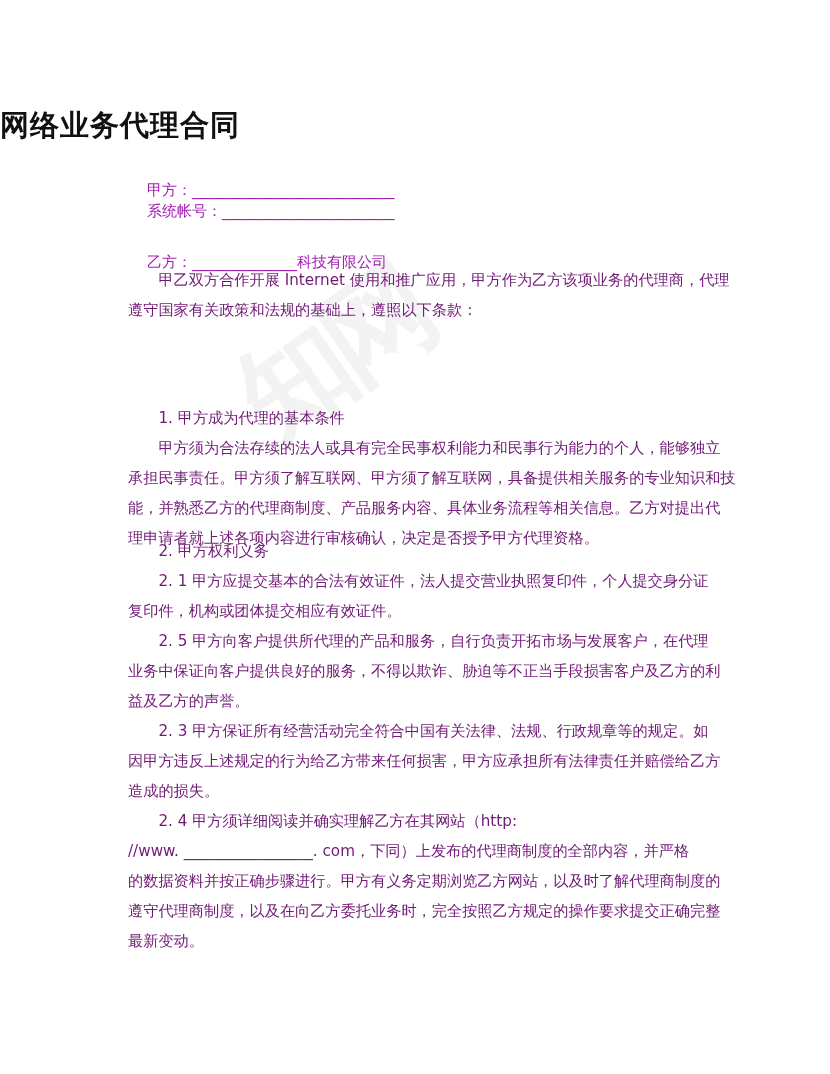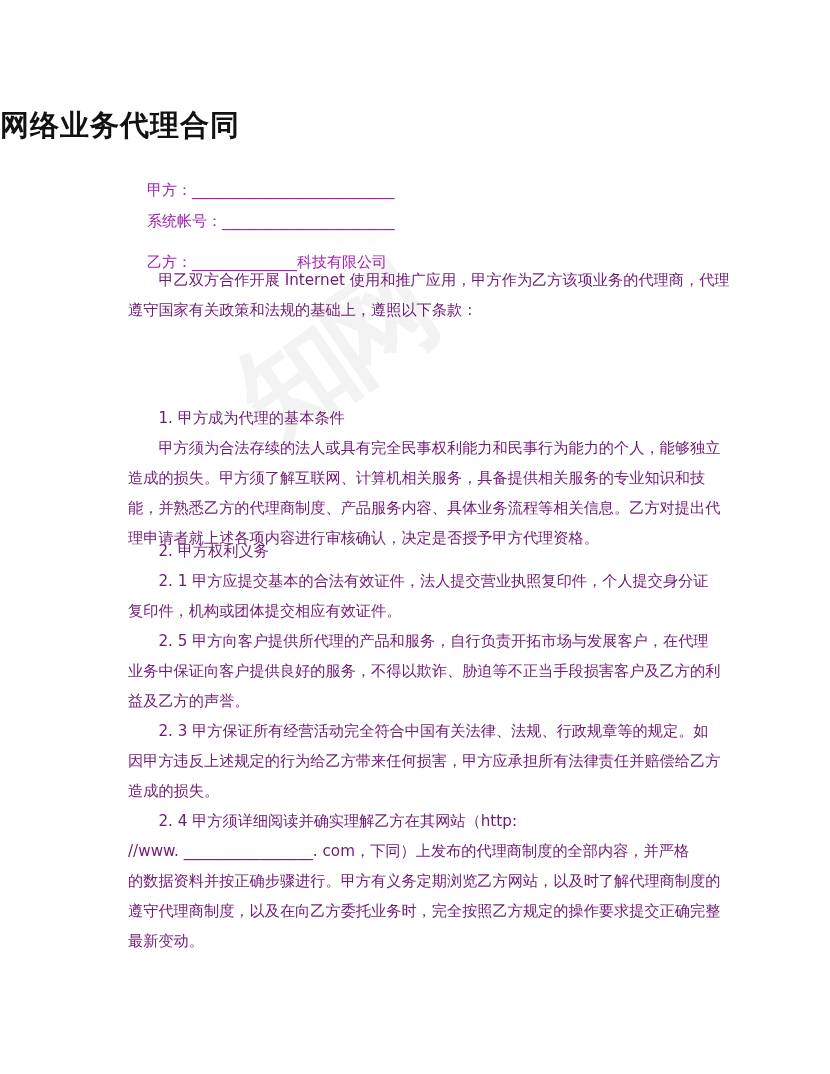--- a/index.html
+++ b/index.html
@@ -39,36 +39,36 @@
 
 <div class="page">
 
   <div class="watermark">知网</div>
 
   <div class="title">网络业务代理合同</div>
 
   <div class="field" style="top:160px;">
     <span>甲方：</span><span>___________________________</span>
   </div>
-  <div class="field" style="top:191px;text-align:center;">
+  <div class="field" style="top:181px;text-align:center;">
     <span>系统帐号：</span><span>_______________________</span>
   </div>
   <div class="field" style="top:232px;">
     <span>乙方：</span><span>______________科技有限公司</span>
   </div>
 
   <div class="para" style="top:265px;">
     <span class="line">　　甲乙双方合作开展 Internet 使用和推广应用，甲方作为乙方该项业务的代理商，代理</span>
     <span class="line">遵守国家有关政策和法规的基础上，遵照以下条款：</span>
   </div>
 
   <div class="para" style="top:375px;margin-top:28px;">
     <span class="line">　　1.  甲方成为代理的基本条件</span>
     <span class="line">　　甲方须为合法存续的法人或具有完全民事权利能力和民事行为能力的个人，能够独立</span>
-    <span class="line">造成的损失。甲方须了解互联网、计算机相关服务，具备提供相关服务的专业知识和技</span>
+    <span class="line">承担民事责任。甲方须了解互联网、甲方须了解互联网，具备提供相关服务的专业知识和技</span>
     <span class="line">能，并熟悉乙方的代理商制度、产品服务内容、具体业务流程等相关信息。乙方对提出代</span>
     <span class="line">理申请者就上述各项内容进行审核确认，决定是否授予甲方代理资格。</span>
   </div>
 
   <div class="para" style="top:536px;">
     <span class="line">　　2.   甲方权利义务</span>
 
     <span class="line">　　2. 1 甲方应提交基本的合法有效证件，法人提交营业执照复印件，个人提交身分证</span>
     <span class="line">复印件，机构或团体提交相应有效证件。</span>
 

